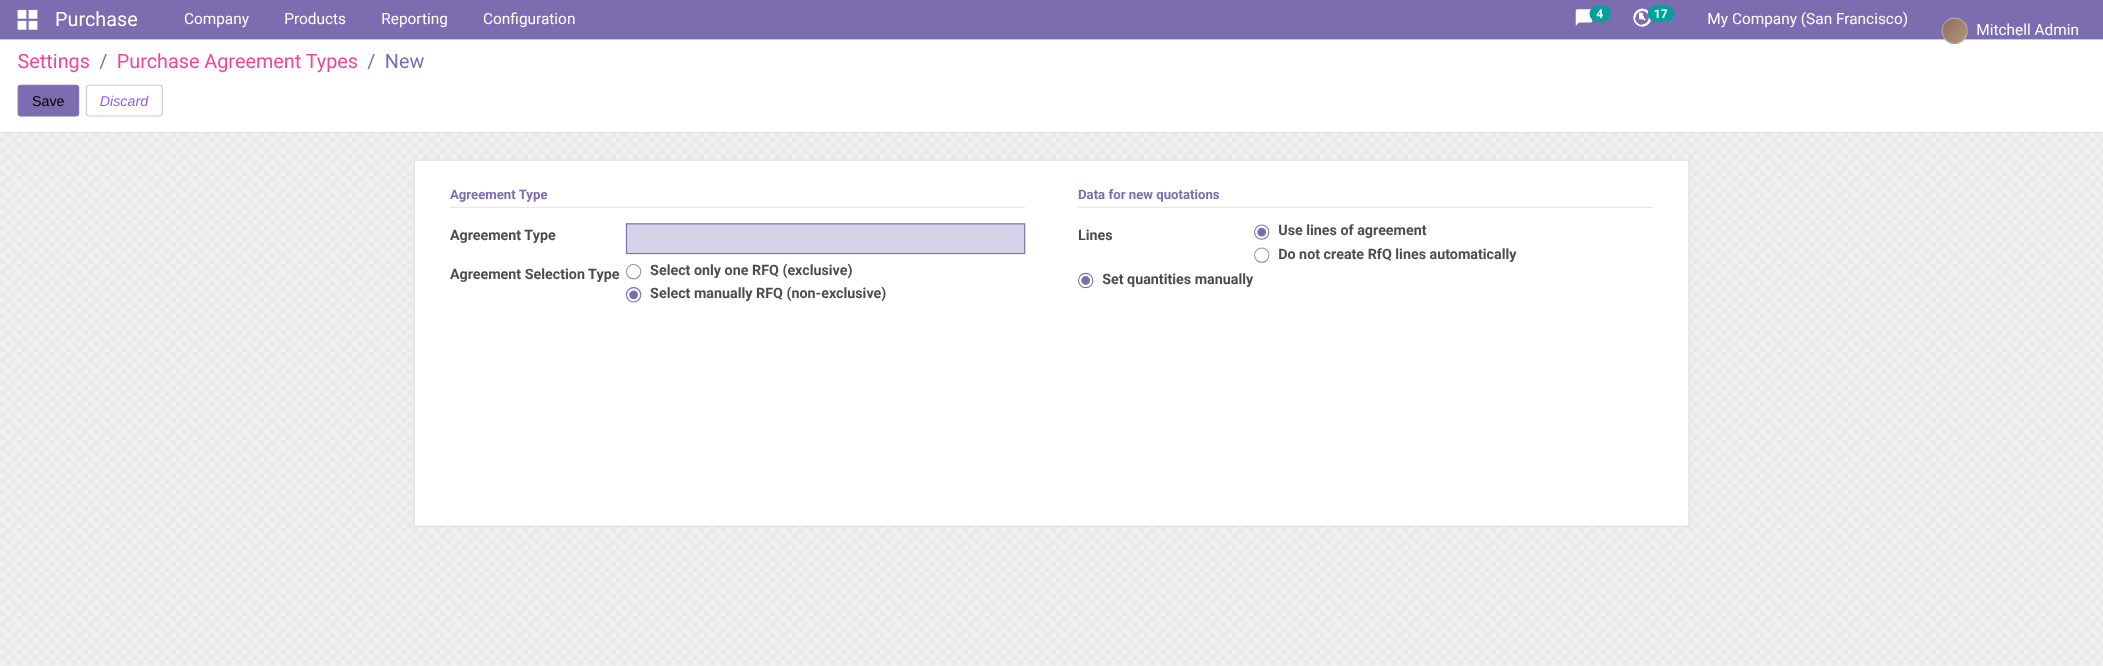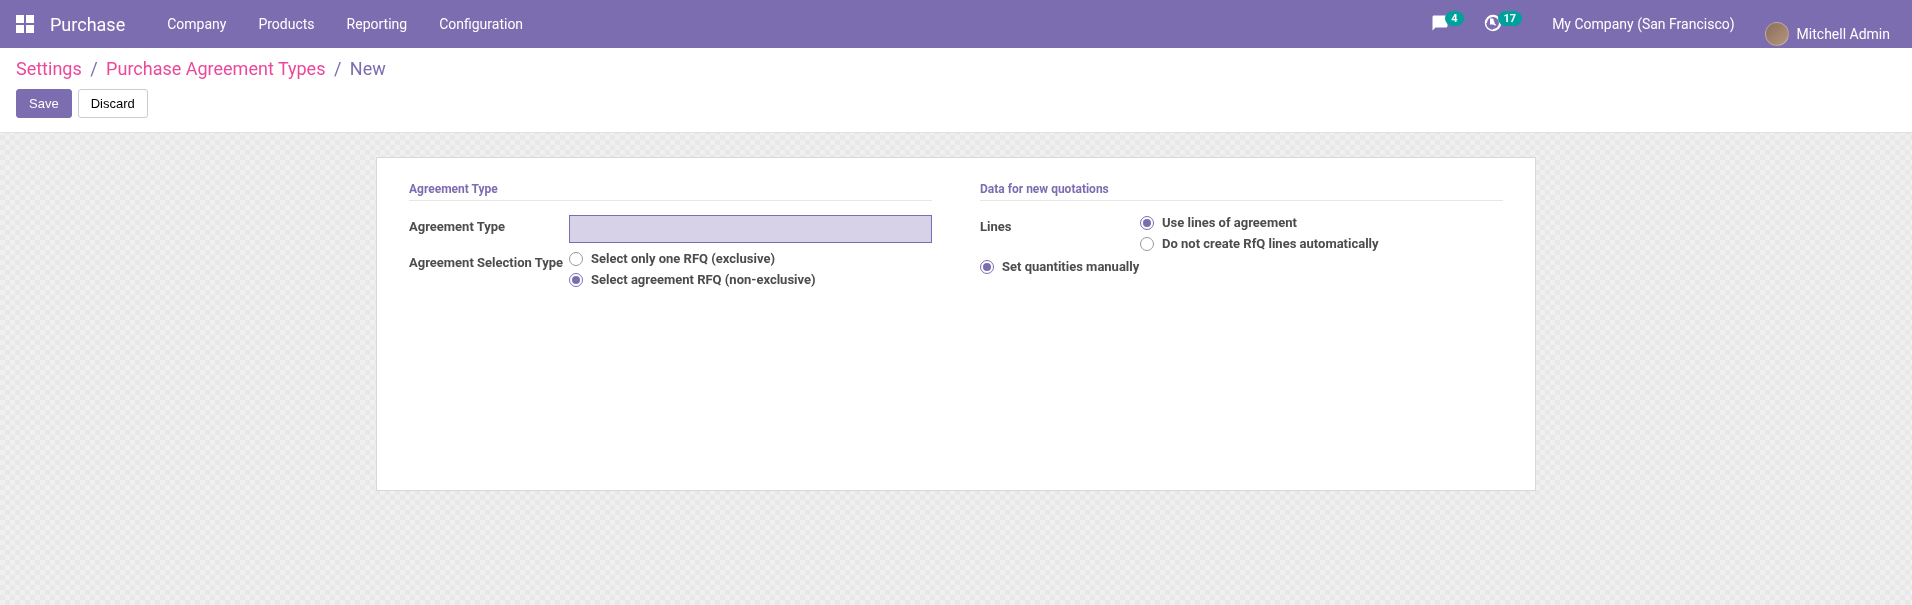--- a/index.html
+++ b/index.html
@@ -17,21 +17,21 @@
         linear-gradient(-45deg, #e8e8e8 25%, transparent 25%), 
         linear-gradient(45deg, transparent 75%, #e8e8e8 75%), 
         linear-gradient(-45deg, transparent 75%, #e8e8e8 75%);
       background-size: 10px 10px;
       background-position: 0 0, 0 5px, 5px -5px, -5px 0px;
     }
     
     
     .navbar {
       background-color: #7c6db0;
-      height: 48px;
+      height: 36px;
       display: flex;
       align-items: center;
       padding: 0 16px;
       color: #fff;
     }
     .navbar-left {
       display: flex;
       align-items: center;
       gap: 0;
     }
@@ -145,27 +145,28 @@
     }
     .btn {
       padding: 6px 12px;
       font-size: 13px;
       border-radius: 3px;
       cursor: pointer;
       border: 1px solid transparent;
     }
     .btn-primary {
       background: #7c6db0;
-      color: #ffffff;
+      color: #000000;
       border-color: #7c6db0;
     }
     .btn-secondary {
       background: #fff;
-      color: #000000;
+      color: #8b5cf6;
       border-color: #ccc;
+      font-style: italic;
     }
     
     
     .form-container {
       padding: 0 16px;
     }
     .form-sheet {
       background: #fff;
       max-width: 1160px;
       margin: 24px auto 0;
@@ -326,21 +327,21 @@
 
         <div class="form-row">
           <div class="form-label">Agreement Selection Type</div>
           <div class="form-value radio-group">
             <label class="radio-item">
               <span class="radio-circle"></span>
               <span>Select only one RFQ (exclusive)</span>
             </label>
             <label class="radio-item">
               <span class="radio-circle selected"></span>
-              <span>Select agreement RFQ (non-exclusive)</span>
+              <span>Select manually RFQ (non-exclusive)</span>
             </label>
           </div>
         </div>
       </div>
 
       <div class="form-col">
         <div class="section-title">Data for new quotations</div>
 
         <div class="form-row">
           <div class="form-label">Lines</div>

